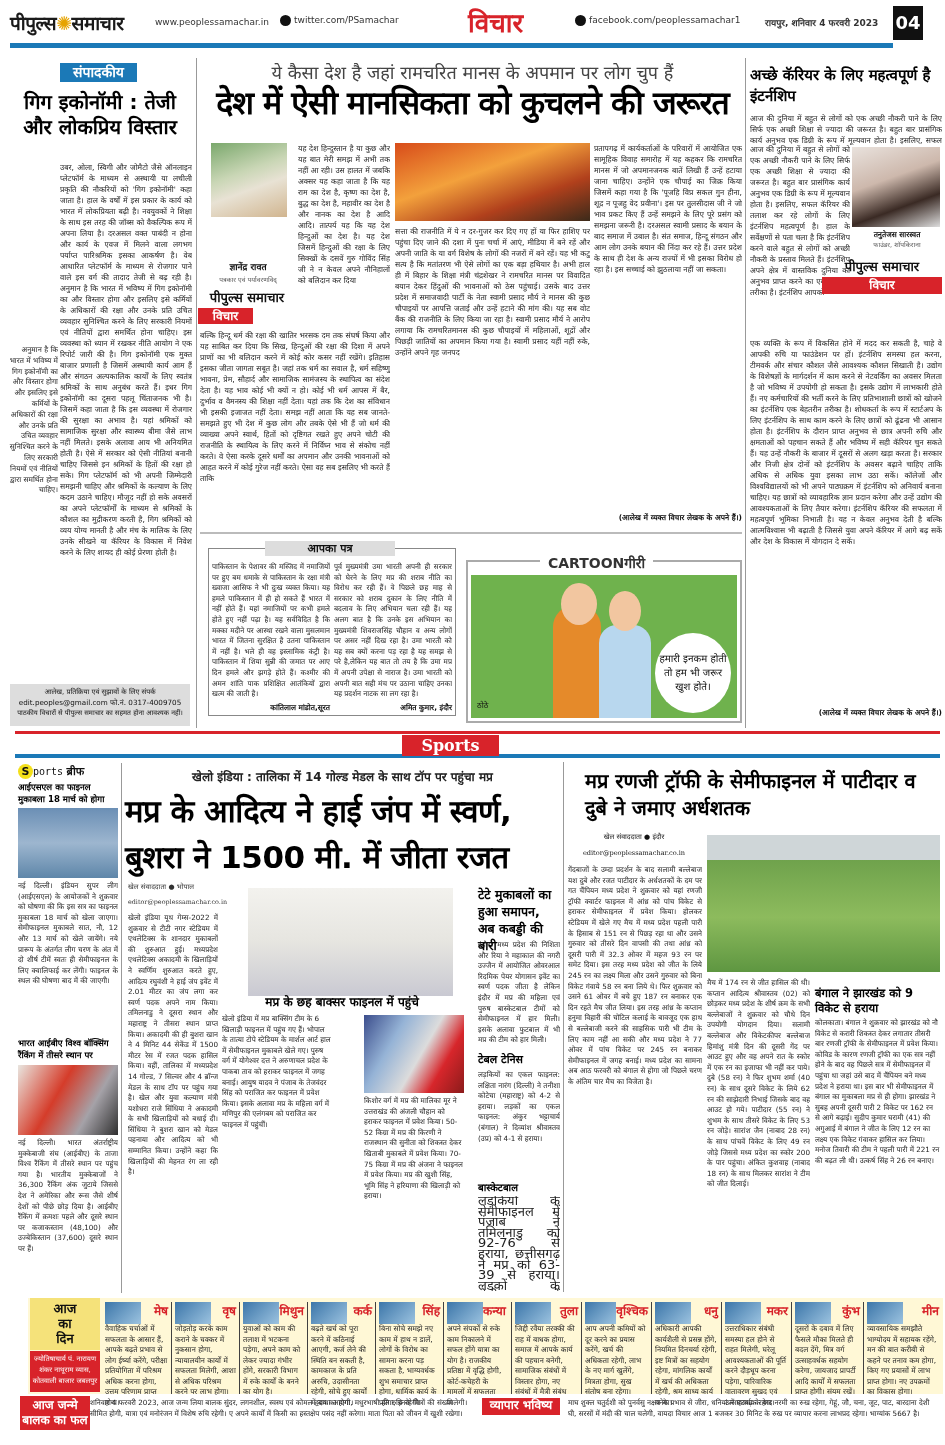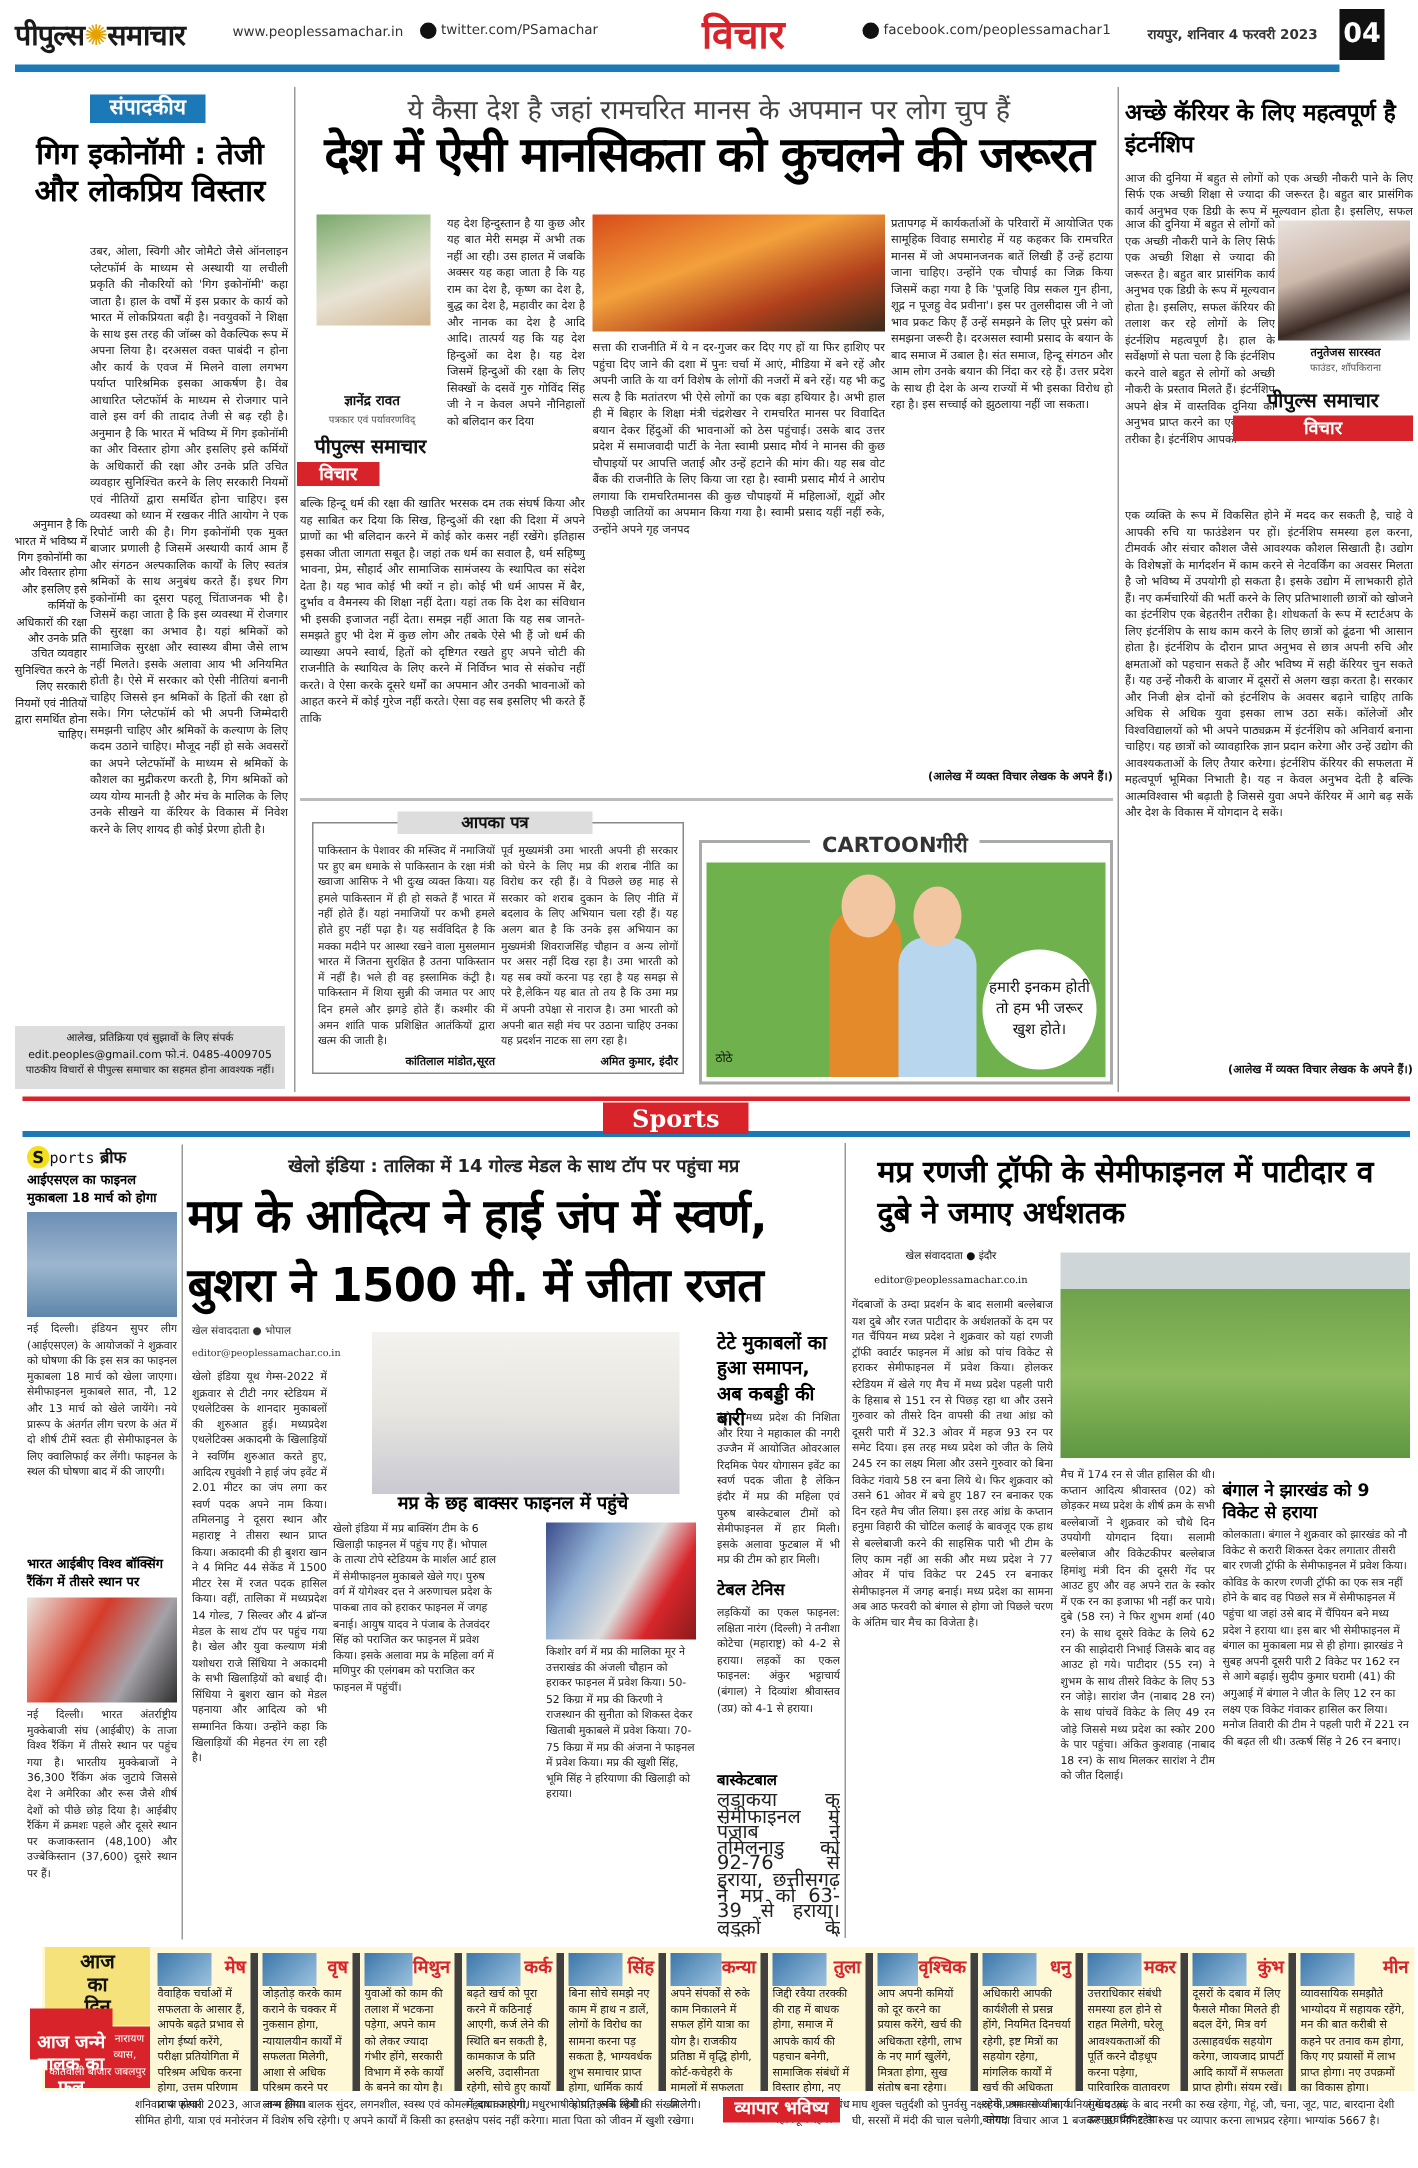--- a/index.html
+++ b/index.html
@@ -30,21 +30,21 @@
 .sportstag{background:#d8232a;color:#fff;font-family:"DejaVu Serif",serif;font-weight:bold;font-size:16px;text-align:center}
 .field{background:linear-gradient(180deg,#cfd6d8 0%,#cfd6d8 18%,#6fa24c 18%,#8dbb5d 60%,#5e9641 100%)}
 .trophy{background:linear-gradient(180deg,#6b8fb5,#9db6cf 50%,#5e86a9)}
 .boxing{background:linear-gradient(120deg,#3b4d8c,#95b3d6 30%,#dcdcdc 55%,#d7262b 75%,#8b1b1b)}
 .boxing2{background:linear-gradient(120deg,#e9e6e0,#d53c2a 40%,#a5a2a8 70%,#2f2f2f)}
 .khelo{background:linear-gradient(180deg,#f3f2ee,#e6e5e0 50%,#c9c9d2)}
 
 .horo{background:#fff8d6}
 .signname{color:#d8232a;font-weight:bold;font-size:12px;text-align:right}
 .signicon{background:linear-gradient(135deg,#3c76a9,#9cc3e0);width:36px;height:22px;display:inline-block}
-.hcol{position:absolute;top:1302px;height:92px;border-right:5px solid #404040;padding:0 3px}
+.hcol{position:absolute;top:1302px;height:92px;border-right:1px solid #404040;padding:0 3px}
 .hcol .txt{font-size:7.4px;line-height:10.5px;text-align:left}
 .bottom-label{background:#d8232a;color:#fff;font-weight:bold;text-align:center;font-size:12px;line-height:15px}
 </style>
 </head>
 <body>
 
 <div id="masthead" class="abs">
   <div class="abs logo" style="left:10px;top:10px">
     <span>पीपुल्स</span><span class="mid">✺</span><span>समाचार</span>
   </div>
@@ -56,21 +56,21 @@
   <div class="abs pgnum" style="left:893px;top:6px;width:30px;height:34px;line-height:34px">04</div>
   <div class="abs bluebar" style="left:10px;top:43px;width:883px;height:5px"></div>
 </div>
 
 <div class="abs tag" style="left:60px;top:63px;width:77px;height:19px;line-height:19px">संपादकीय</div>
 <div class="abs hd" style="left:10px;top:90px;width:180px;font-size:20px;line-height:25px;text-align:center">गिग इकोनॉमी : तेजी और लोकप्रिय विस्तार</div>
 <div class="abs txt" style="left:60px;top:162px;width:132px;height:488px">उबर, ओला, स्विगी और जोमैटो जैसे ऑनलाइन प्लेटफॉर्म के माध्यम से अस्थायी या लचीली प्रकृति की नौकरियों को 'गिग इकोनॉमी' कहा जाता है। हाल के वर्षों में इस प्रकार के कार्य को भारत में लोकप्रियता बढ़ी है। नवयुवकों ने शिक्षा के साथ इस तरह की जॉब्स को वैकल्पिक रूप में अपना लिया है। दरअसल वक्त पाबंदी न होना और कार्य के एवज में मिलने वाला लगभग पर्याप्त पारिश्रमिक इसका आकर्षण है। वेब आधारित प्लेटफॉर्म के माध्यम से रोजगार पाने वाले इस वर्ग की तादाद तेजी से बढ़ रही है। अनुमान है कि भारत में भविष्य में गिग इकोनॉमी का और विस्तार होगा और इसलिए इसे कर्मियों के अधिकारों की रक्षा और उनके प्रति उचित व्यवहार सुनिश्चित करने के लिए सरकारी नियमों एवं नीतियों द्वारा समर्थित होना चाहिए। इस व्यवस्था को ध्यान में रखकर नीति आयोग ने एक रिपोर्ट जारी की है। गिग इकोनॉमी एक मुक्त बाजार प्रणाली है जिसमें अस्थायी कार्य आम हैं और संगठन अल्पकालिक कार्यों के लिए स्वतंत्र श्रमिकों के साथ अनुबंध करते हैं। इधर गिग इकोनॉमी का दूसरा पहलू चिंताजनक भी है। जिसमें कहा जाता है कि इस व्यवस्था में रोजगार की सुरक्षा का अभाव है। यहां श्रमिकों को सामाजिक सुरक्षा और स्वास्थ्य बीमा जैसे लाभ नहीं मिलते। इसके अलावा आय भी अनियमित होती है। ऐसे में सरकार को ऐसी नीतियां बनानी चाहिए जिससे इन श्रमिकों के हितों की रक्षा हो सके। गिग प्लेटफॉर्म को भी अपनी जिम्मेदारी समझनी चाहिए और श्रमिकों के कल्याण के लिए कदम उठाने चाहिए। मौजूद नहीं हो सके अवसरों का अपने प्लेटफॉर्मों के माध्यम से श्रमिकों के कौशल का मुद्रीकरण करती है, गिग श्रमिकों को व्यय योग्य मानती है और मंच के मालिक के लिए उनके सीखने या कॅरियर के विकास में निवेश करने के लिए शायद ही कोई प्रेरणा होती है।</div>
 <div class="abs txt" style="left:8px;top:345px;width:50px;height:255px;font-size:7.4px;line-height:10.8px;text-align:right">अनुमान है कि भारत में भविष्य में गिग इकोनॉमी का और विस्तार होगा और इसलिए इसे कर्मियों के अधिकारों की रक्षा और उनके प्रति उचित व्यवहार सुनिश्चित करने के लिए सरकारी नियमों एवं नीतियों द्वारा समर्थित होना चाहिए।</div>
 <div class="abs grey" style="left:10px;top:684px;width:180px;height:42px;text-align:center;padding-top:3px">
   <div style="font-size:7px;line-height:10px">आलेख, प्रतिक्रिया एवं सुझावों के लिए संपर्क</div>
-  <div style="font-size:7.2px;line-height:11px;color:#111">edit.peoples@gmail.com फो.नं. 0485-4009705</div>
+  <div style="font-size:7.2px;line-height:11px;color:#111">edit.peoples@gmail.com फो.नं. 0317-4009705</div>
   <div style="font-size:6.8px;line-height:10px">पाठकीय विचारों से पीपुल्स समाचार का सहमत होना आवश्यक नहीं।</div>
 </div>
 <div class="abs rule" style="left:196px;top:58px;width:1px;height:670px"></div>
 
 <div class="abs" style="left:200px;top:60px;width:545px;text-align:center;font-size:18px;color:#444">ये कैसा देश है जहां रामचरित मानस के अपमान पर लोग चुप हैं</div>
 <div class="abs hd" style="left:200px;top:86px;width:545px;text-align:center;font-size:32px;letter-spacing:-1px">देश में ऐसी मानसिकता को कुचलने की जरूरत</div>
 <div class="abs photo" style="left:211px;top:143px;width:76px;height:74px"></div>
 <div class="abs" style="left:200px;top:260px;width:96px;text-align:center;font-size:9px;font-weight:bold">ज्ञानेंद्र रावत</div>
 <div class="abs" style="left:200px;top:275px;width:96px;text-align:center;font-size:6.6px;color:#555">पत्रकार एवं पर्यावरणविद्</div>
 <div class="abs" style="left:198px;top:288px;width:98px;height:42px">
@@ -246,16 +246,16 @@
     <div class="txt">दूसरों के दबाव में लिए फैसले मौका मिलते ही बदल देंगे, मित्र वर्ग उत्साहवर्धक सहयोग करेगा, जायजाद प्रापर्टी आदि कार्यों में सफलता प्राप्त होगी। संयम रखें।</div>
   </div>
 <div class="hcol" style="left:864px;width:78px;border-right:none">
     <div style="display:flex;justify-content:space-between">
       <span class="signicon"></span>
       <span class="signname">मीन</span>
     </div>
     <div class="txt">व्यावसायिक समझौते भाग्योदय में सहायक रहेंगे, मन की बात करीबी से कहने पर तनाव कम होगा, किए गए प्रयासों में लाभ प्राप्त होगा। नए उपक्रमों का विकास होगा।</div>
   </div>
 
-<div class="abs bottom-label" style="left:20px;top:1339px;width:55px;height:34px;padding-top:15px">आज जन्मे बालक का फल</div>
+<div class="abs bottom-label" style="left:20px;top:1396px;width:70px;height:34px;padding-top:2px">आज जन्मे बालक का फल</div>
 <div class="abs txt" style="left:90px;top:1397px;width:378px;height:34px;font-size:7.2px;line-height:11px;text-align:left">शनिवार 4 फरवरी 2023, आज जन्म लिया बालक सुंदर, लगनशील, स्वस्थ एवं कोमल हृदय का होगा, मधुरभाषी होगा, इनके मित्रों की संख्या सीमित होगी, यात्रा एवं मनोरंजन में विशेष रुचि रहेगी। ए अपने कार्यों में किसी का हस्तक्षेप पसंद नहीं करेगा। माता पिता को जीवन में खुशी रखेगा।</div>
 <div class="abs bottom-label" style="left:482px;top:1398px;width:78px;height:17px">व्यापार भविष्य</div>
 <div class="abs txt" style="left:568px;top:1397px;width:372px;height:34px;font-size:7.2px;line-height:11px;text-align:left">माघ शुक्ल चतुर्दशी को पुनर्वसु नक्षत्र के प्रभाव से जीरा, धनियां में घटबढ़ के बाद नरमी का रुख रहेगा, गेहूं, जौ, चना, जूट, पाट, बारदाना देशी घी, सरसों में मंदी की चाल चलेगी, वायदा विचार आज 1 बजकर 30 मिनिट के रुख पर व्यापार करना लाभप्रद रहेगा। भाग्यांक 5667 है।</div>
 
 </body></html>

